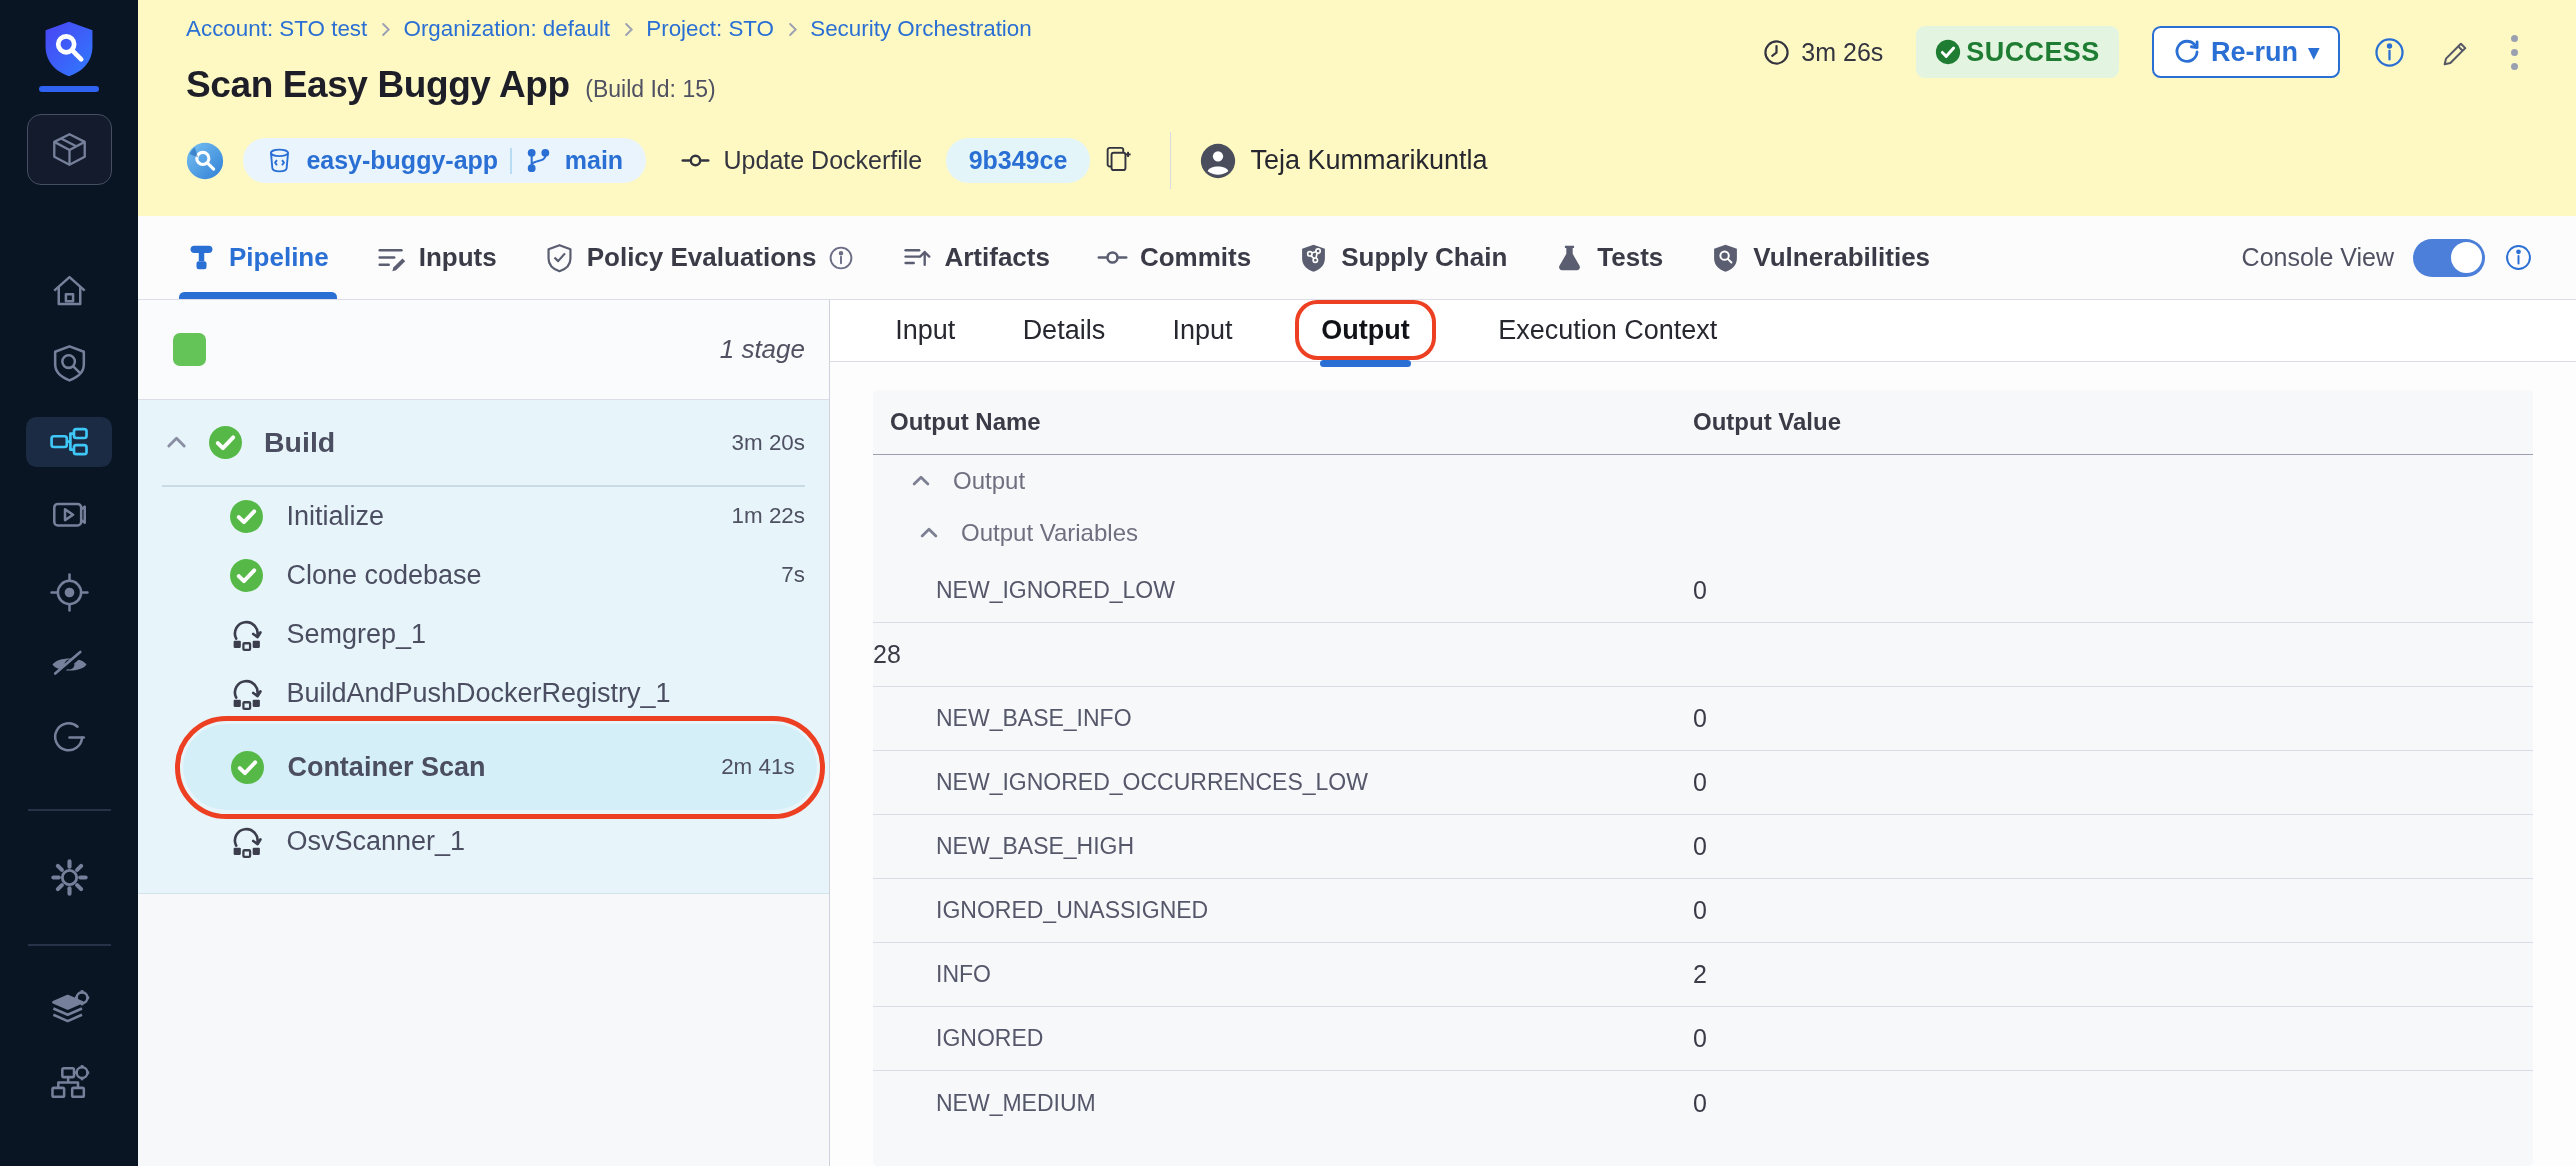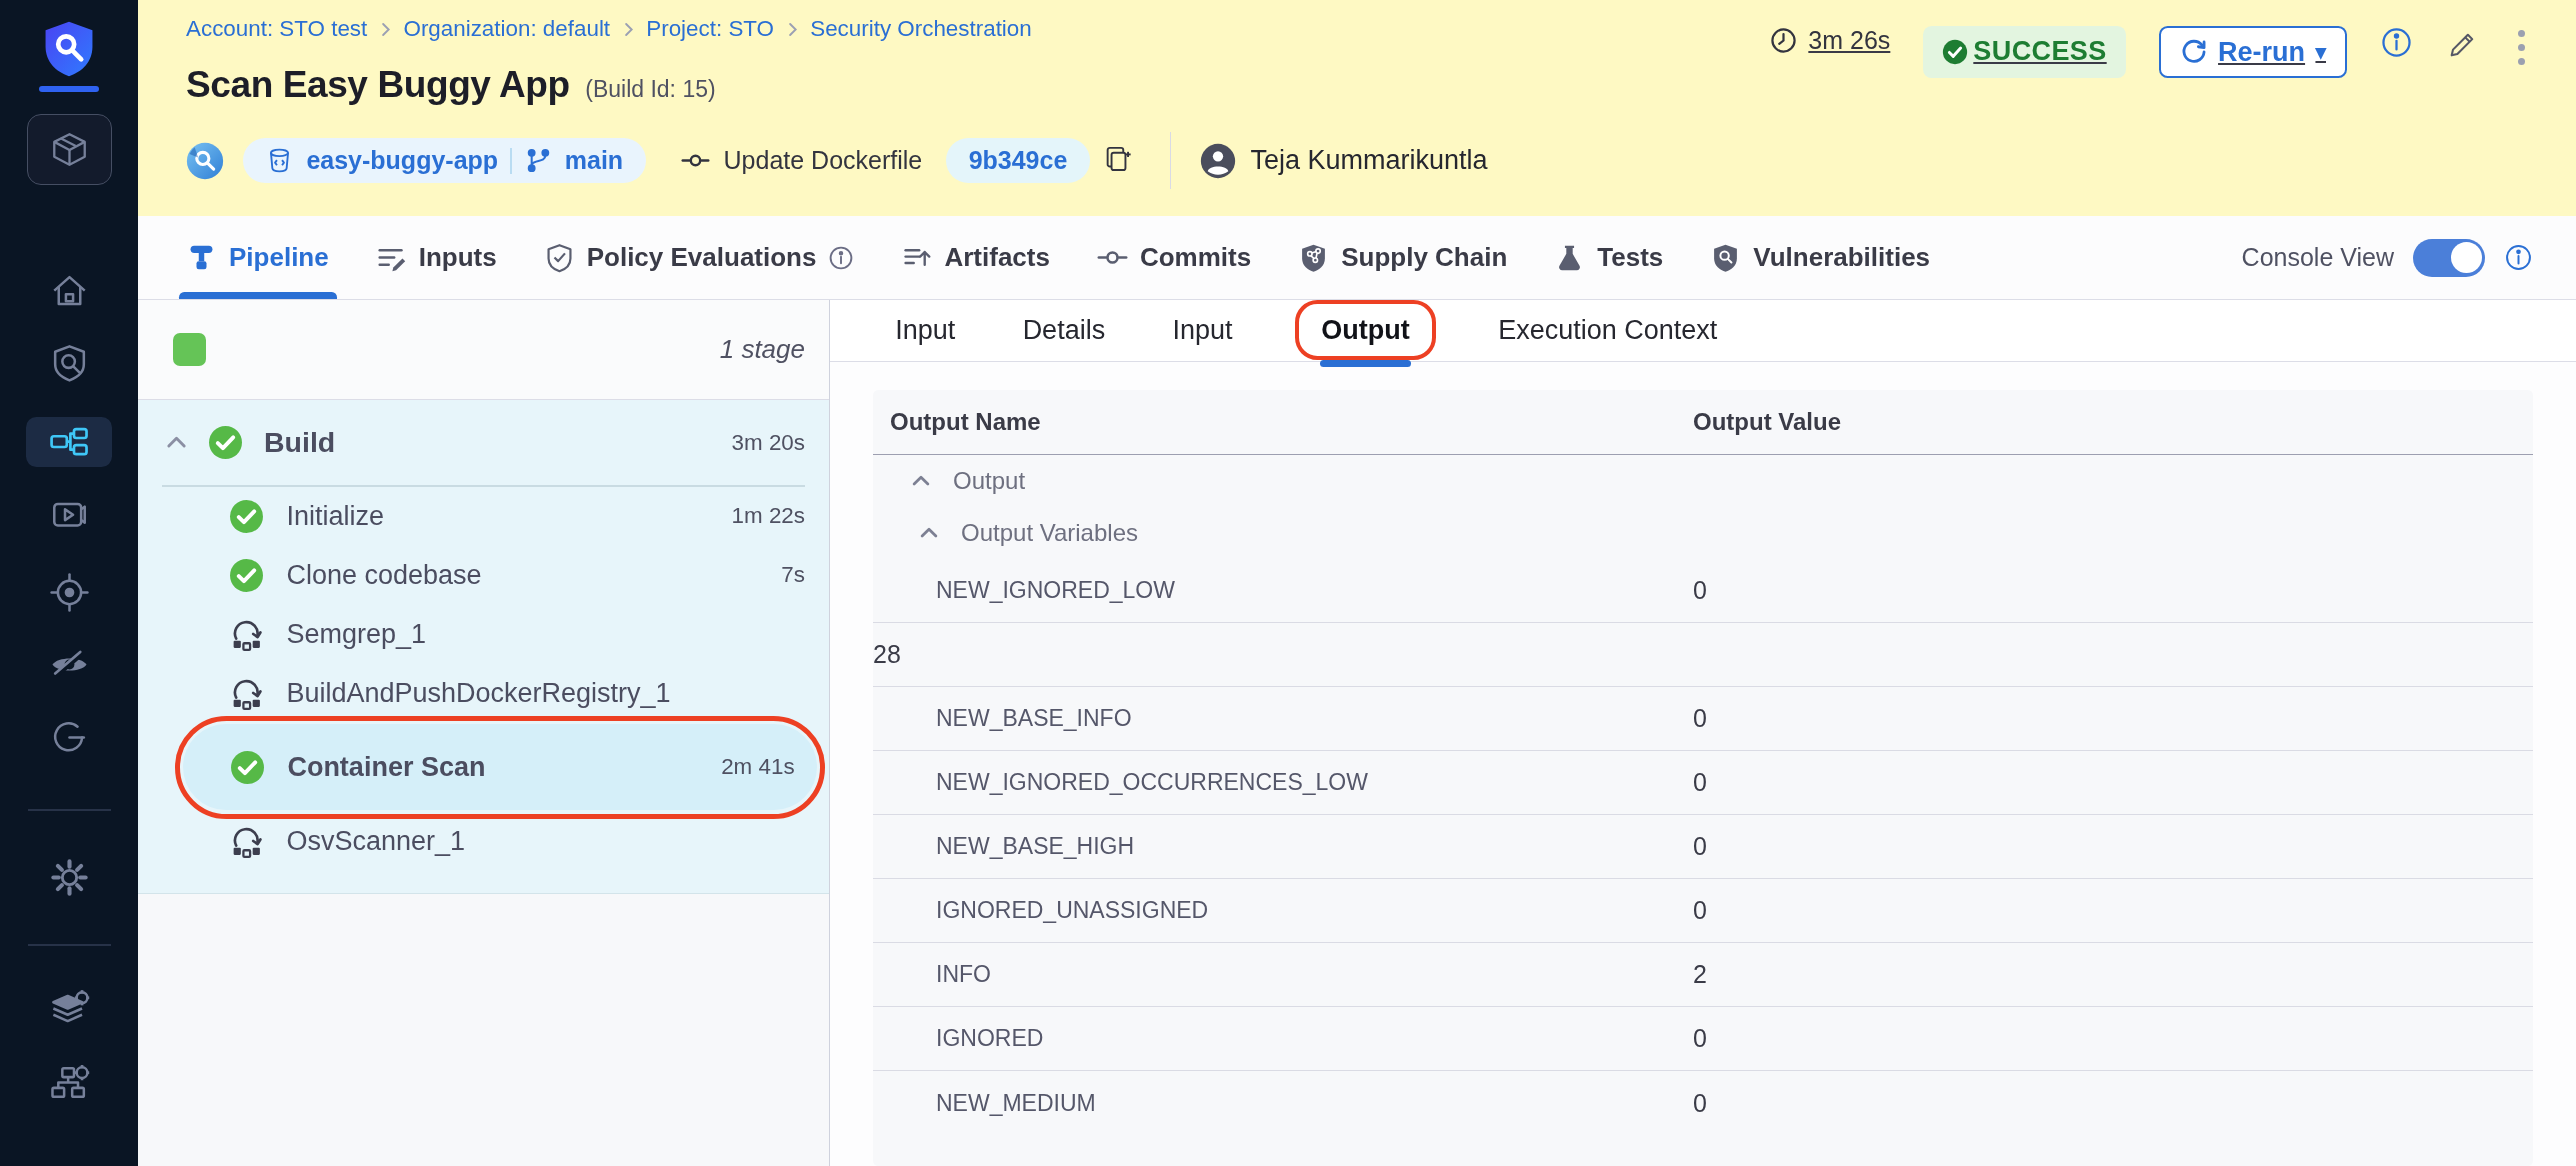--- a/index.html
+++ b/index.html
@@ -39,21 +39,21 @@
   .pill-sep { width:1.7px; height:26px; background:#b9dcf2; }
   .sm-ic { width:29px; height:29px; }
   .commit-msg { margin-left:35px; display:flex; align-items:center; gap:14px; font-size:25px; color:#33343f; }
   .sha-pill { margin-left:24px; height:45px; border-radius:22.4px; background:#e4f5fa; display:flex;
     align-items:center; padding:0 22.4px; color:#2a6fd4; font-size:25px; font-weight:700; cursor:pointer; }
   .copy-ic { width:33px; height:33px; margin-left:12px; color:#33343f; cursor:pointer; }
   .meta-div { width:1.7px; height:57px; background:#d9dae6; margin:0 29px 0 35px; }
   .author { display:flex; align-items:center; gap:14px; font-size:27px; color:#26272f; }
   .avatar-ic { width:36px; height:36px; }
 
-  .topbar-right { position:absolute; top:26px; right:48px; display:flex; align-items:flex-start; gap:33px;text-decoration:underline; }
+  .topbar-right { position:absolute; top:26px; right:55px; display:flex; align-items:center; gap:33px; }
   .duration { display:flex; align-items:center; gap:10.4px; font-size:25px; color:#33343f; }
   .clock-ic { width:29px; height:29px; color:#33343f; }
   .status-badge { display:flex; align-items:center; gap:5px; background:#e3f5e0; border-radius:8.6px;
     padding:10.4px 19px; color:#1e7d32; font-weight:700; font-size:27px; letter-spacing:0.4px; }
   .badge-ic { width:26px; height:26px; }
   .rerun-btn { display:flex; align-items:center; gap:10.4px; border:2.6px solid #2a6fd4; border-radius:8.6px;
     padding:8.6px 19px; color:#2a6fd4; font-size:27px; font-weight:700; cursor:pointer; background:#fff; }
   .rerun-ic { width:28px; height:28px; }
   .caret-dn { font-size:21px; }
   .round-ic { width:33px; height:33px; color:#2a6fd4; cursor:pointer; }

